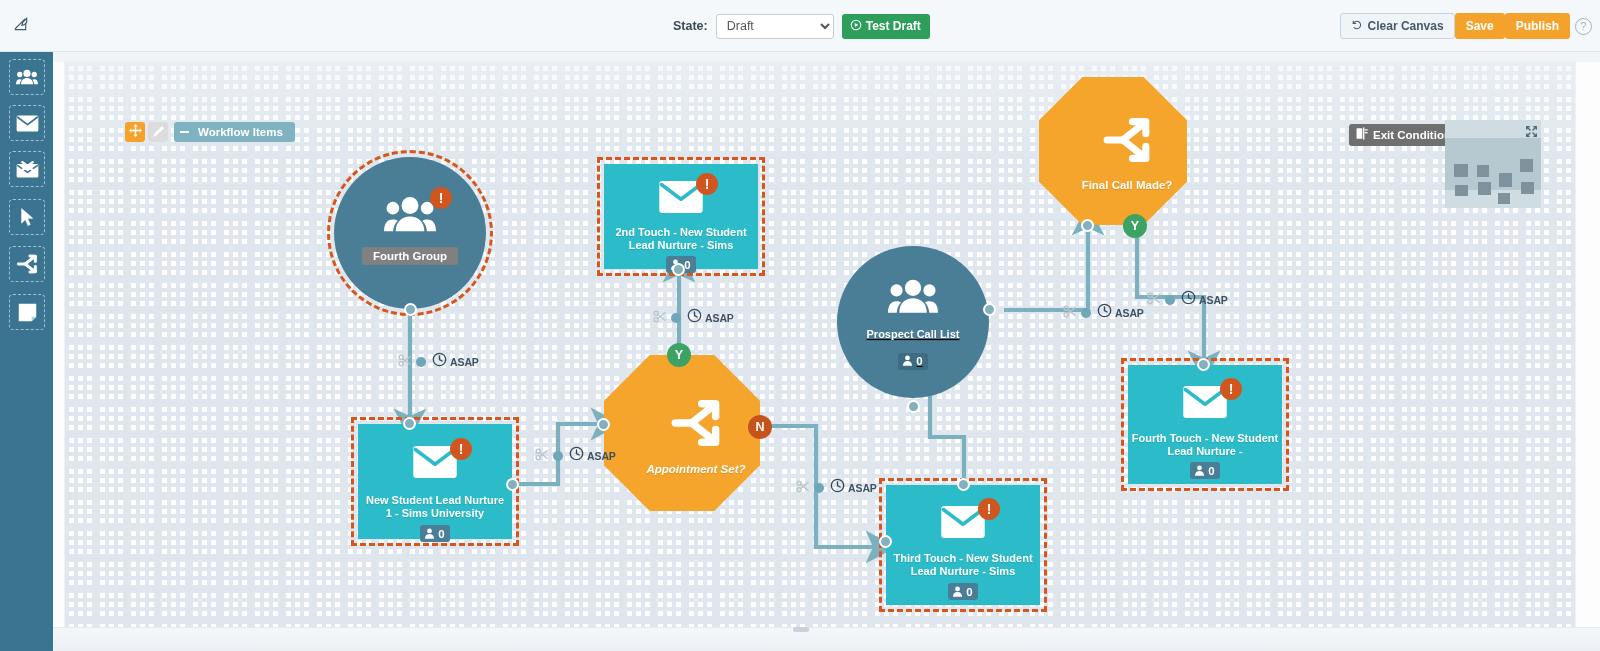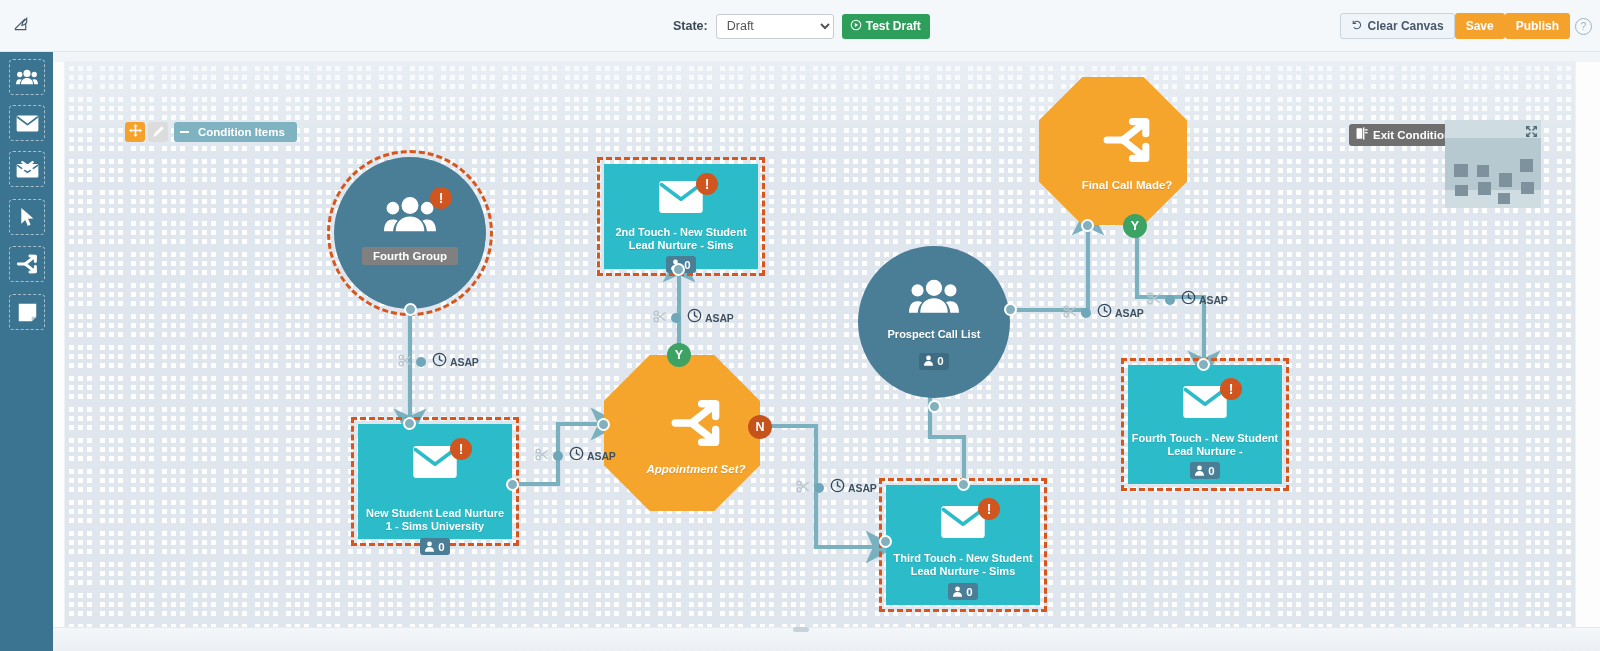--- a/index.html
+++ b/index.html
@@ -389,21 +389,21 @@
     </div>
     <div class="chip-pencil">
       <span>
         <svg width="11" height="11" viewBox="0 0 12 12" fill="none" stroke="#fff" stroke-width="1.6" stroke-linecap="round">
           <path d="M9.6 1.3 L10.7 2.4 L3.6 9.5 L1.6 10.4 L2.5 8.4 Z" fill="#fff" stroke="#fff"></path>
         </svg>
       </span>
     </div>
     <div id="wf-items-chip">
       <span class="dash"></span>
-      <span id="wf-items-label">Condition Items</span>
+      <span id="wf-items-label">Workflow Items</span>
     </div>
   </div>
 
   <div id="exit-condition">
     <span>
       <svg width="12" height="13" viewBox="0 0 13 14" fill="#fff">
         <rect x="0.6" y="1.2" width="6.2" height="11.6" rx="0.6"></rect>
         <rect x="7.6" y="0.4" width="1.5" height="13.2"></rect>
         <rect x="9.6" y="2.4" width="3" height="1.4"></rect>
         <rect x="9.6" y="5.4" width="3" height="1.4"></rect>
@@ -485,21 +485,21 @@
       <div class="email-node" style="width:154px; height:115px; position:relative;">
         <div style="position:relative; margin-top:21px;">
           <span>
             <svg width="46" height="34" viewBox="0 0 24 18">
               <rect x="0.5" y="0.5" width="23" height="17" rx="1.6" fill="#fff"></rect>
               <path d="M1.6 2.4 L12 10.2 L22.4 2.4" fill="none" stroke="#2cbcc9" stroke-width="1.9" stroke-linecap="round" stroke-linejoin="round"></path>
             </svg>
           </span>
           <div class="alert-badge" style="right:-14px; top:-7px;">!</div>
         </div>
-        <div class="node-label" style="margin-top:24px; width:146px;">New Student Lead Nurture 1 - Sims University</div>
+        <div class="node-label" style="margin-top:11px; width:146px;">New Student Lead Nurture 1 - Sims University</div>
         <div class="count-badge" style="margin-top:6px;">
           <span>
             <svg width="11" height="11" viewBox="0 0 12 12" fill="#fff">
               <circle cx="6" cy="3.2" r="2.6"></circle>
               <path d="M1 11.6 C1 8.2 3.1 6.5 6 6.5 C8.9 6.5 11 8.2 11 11.6 Z"></path>
             </svg>
           </span>
           <span class="num">0</span>
         </div>
       </div>
@@ -544,21 +544,21 @@
             <path d="M14.6 19.8 L21 19.8 L21 14" fill="none"></path>
           </svg>
         </span>
         <div class="node-label node-label-oct" style="margin-top:12px;font-style:italic;">Appointment Set?</div>
       </div>
       <div class="yn-badge yn-y" style="left:63px; top:-12px;">Y</div>
       <div class="yn-badge yn-n" style="right:-12px; top:60px;">N</div>
       <div class="port" style="left:-7px; top:63px;"></div>
     </div>
 
-    <div class="node" style="left:805px; top:218px; width:152px; height:104px;">
+    <div class="node" style="left:784px; top:218px; width:152px; height:104px;text-decoration:underline;">
       <div class="circle-node" style="width:152px; height:152px; position:relative; margin-top:-24px;">
         <div style="position:relative; margin-top:4px;">
           <span>
             <svg width="50" height="36" viewBox="0 0 24 17" fill="#fff">
               <circle cx="12" cy="4.6" r="3.9"></circle>
               <circle cx="4.1" cy="5.8" r="2.9"></circle>
               <circle cx="19.9" cy="5.8" r="2.9"></circle>
               <path d="M5.4 16.5 C5.4 12.1 8.2 9.6 12 9.6 C15.8 9.6 18.6 12.1 18.6 16.5 Z"></path>
               <path d="M0 16.5 C0 13.1 1.3 11 4.1 11 C5 11 5.7 11.2 6.3 11.6 C5 12.8 4.3 14.5 4.2 16.5 Z"></path>
               <path d="M24 16.5 C24 13.1 22.7 11 19.9 11 C19 11 18.3 11.2 17.7 11.6 C19 12.8 19.7 14.5 19.8 16.5 Z"></path>

